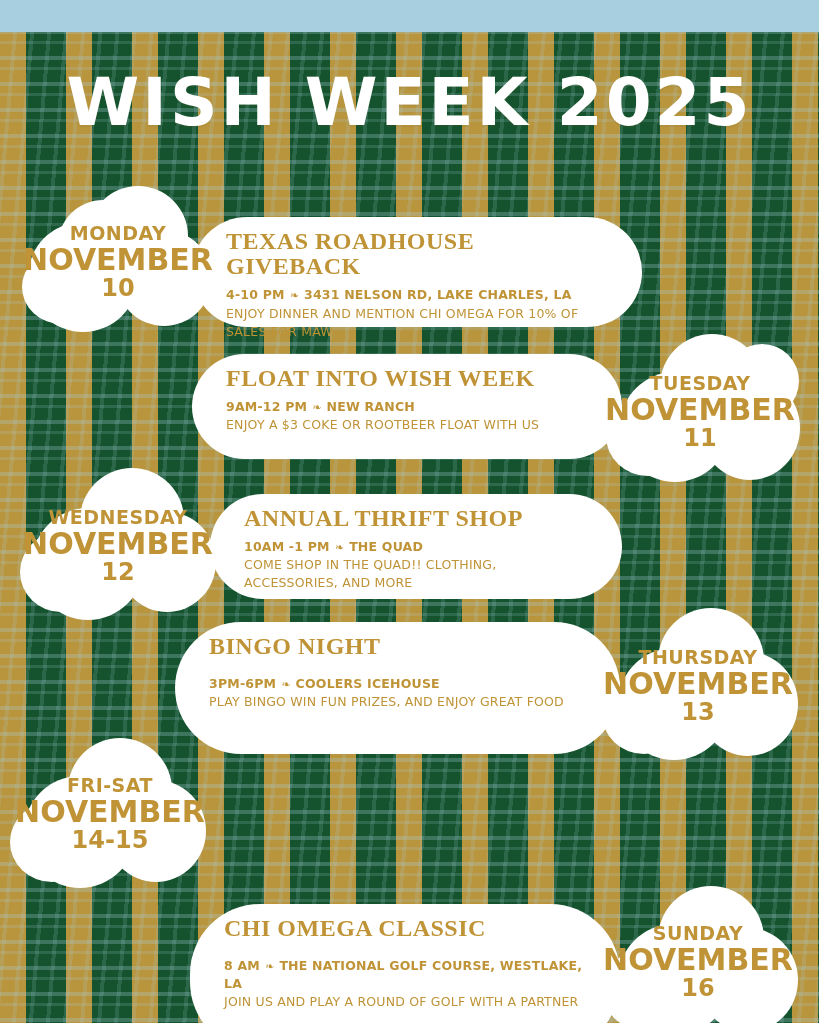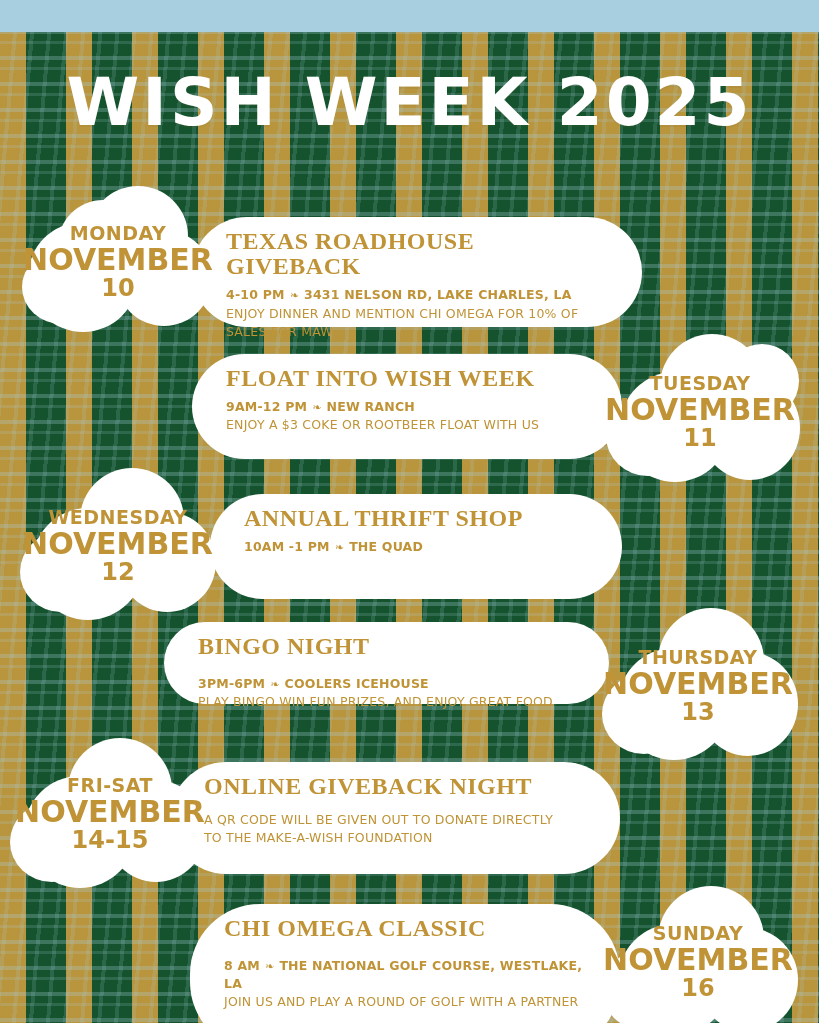--- a/index.html
+++ b/index.html
@@ -217,58 +217,55 @@
       <div class="date-month">November</div>
       <div class="date-day">12</div>
     </div>
   </div>
 
   <div class="event" style="left:210px; top:462px; width:412px; height:105px;">
     <div class="event-title">Annual Thrift Shop</div>
     <div class="event-meta">
       <span>10AM -1 PM</span><span class="sep">❧</span><span>The Quad</span>
     </div>
+    <div class="event-desc">Come shop in the quad!! Clothing, accessories, and more</div>
   </div>
 
   <div class="date-blob" style="left:598px; top:572px;">
     <div class="bump" style="left:20px; top:44px; width:112px; height:112px;"></div>
     <div class="bump" style="left:60px; top:4px; width:106px; height:106px;"></div>
     <div class="bump" style="left:100px; top:48px; width:100px; height:104px;"></div>
     <div class="bump" style="left:4px; top:70px; width:84px; height:80px;"></div>
     <div class="date-text">
       <div class="date-dow">Thursday</div>
       <div class="date-month">November</div>
       <div class="date-day">13</div>
     </div>
   </div>
 
-  <div class="event" style="left:164px; top:590px; width:445px; height:82px;">
+  <div class="event" style="left:175px; top:590px; width:445px; height:132px;">
     <div class="event-title" style="margin-bottom:16px;">Bingo Night</div>
     <div class="event-meta">
       <span>3PM-6PM</span><span class="sep">❧</span><span>Coolers Icehouse</span>
     </div>
     <div class="event-desc">Play bingo win fun prizes, and enjoy great food</div>
   </div>
 
   <div class="date-blob" style="left:10px; top:700px;">
     <div class="bump" style="left:14px; top:44px; width:112px; height:112px;"></div>
     <div class="bump" style="left:58px; top:6px; width:104px; height:104px;"></div>
     <div class="bump" style="left:96px; top:48px; width:100px; height:102px;"></div>
     <div class="bump" style="left:0px; top:70px; width:84px; height:80px;"></div>
     <div class="date-text">
       <div class="date-dow">Fri-Sat</div>
       <div class="date-month">November</div>
       <div class="date-day">14-15</div>
     </div>
   </div>
 
-  <div class="event" style="left:170px; top:730px; width:450px; height:112px;">
-    <div class="event-title" style="margin-bottom:12px;">Online Giveback Night</div>
-    <div class="event-desc" style="max-width:350px;">A QR code will be given out to donate directly to the Make-A-Wish Foundation</div>
-  </div>
 
   <div class="date-blob" style="left:598px; top:848px;">
     <div class="bump" style="left:20px; top:44px; width:112px; height:112px;"></div>
     <div class="bump" style="left:60px; top:6px; width:106px; height:106px;"></div>
     <div class="bump" style="left:100px; top:48px; width:100px; height:104px;"></div>
     <div class="bump" style="left:4px; top:70px; width:84px; height:80px;"></div>
     <div class="date-text">
       <div class="date-dow">Sunday</div>
       <div class="date-month">November</div>
       <div class="date-day">16</div>

